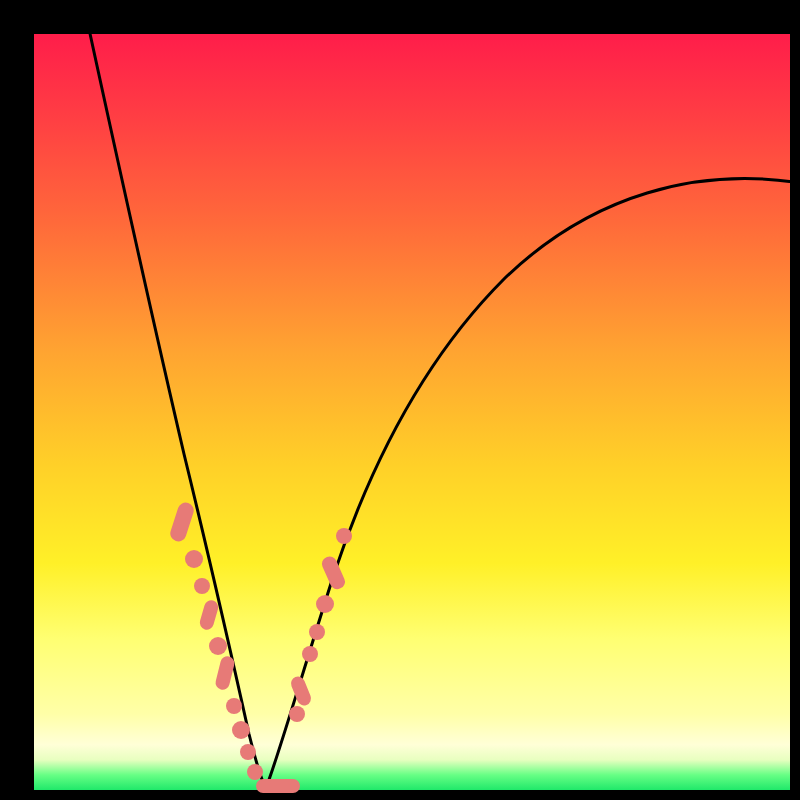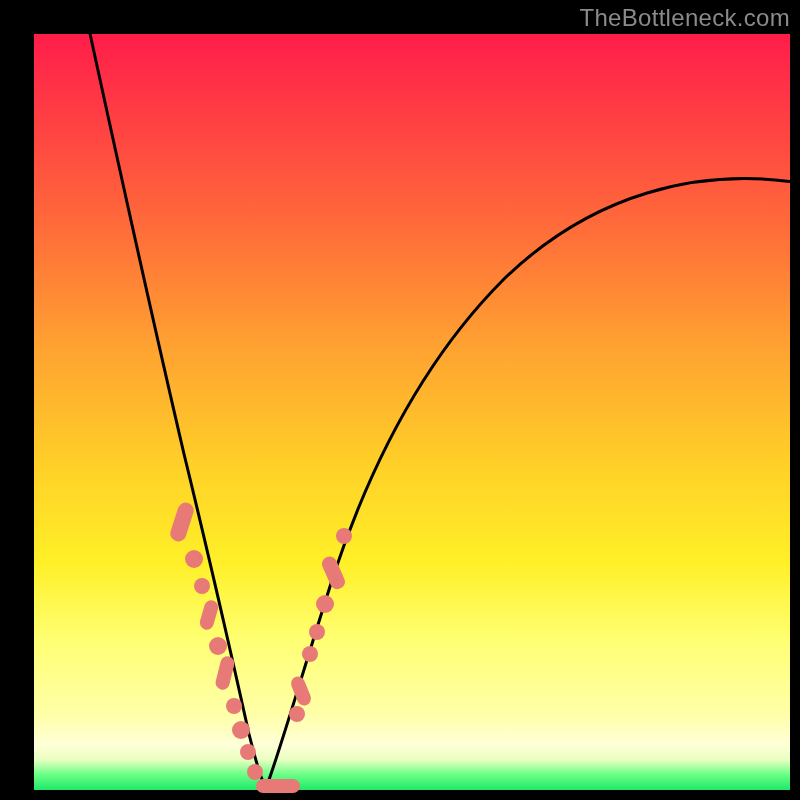--- a/index.html
+++ b/index.html
@@ -113,14 +113,13 @@
         <circle class="marker" cx="276" cy="620" r="8"></circle>
         <circle class="marker" cx="283" cy="598" r="8"></circle>
         <circle class="marker" cx="291" cy="570" r="9"></circle>
         <rect class="marker" x="292" y="522" width="15" height="34" rx="7" transform="rotate(-24 299 539)"></rect>
         <circle class="marker" cx="310" cy="502" r="8"></circle>
       </g>
     </svg>
 
   </div>
 
-  <div class="watermark">TheBottleneck.com</div>
 </div>
 
 </body></html>

